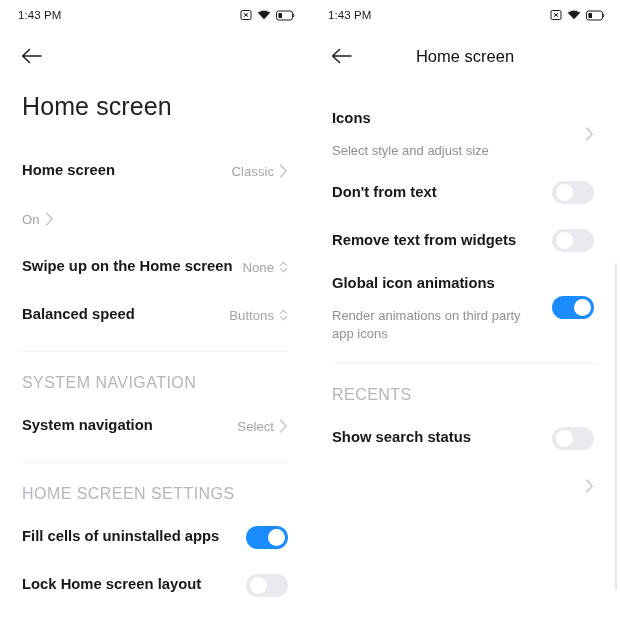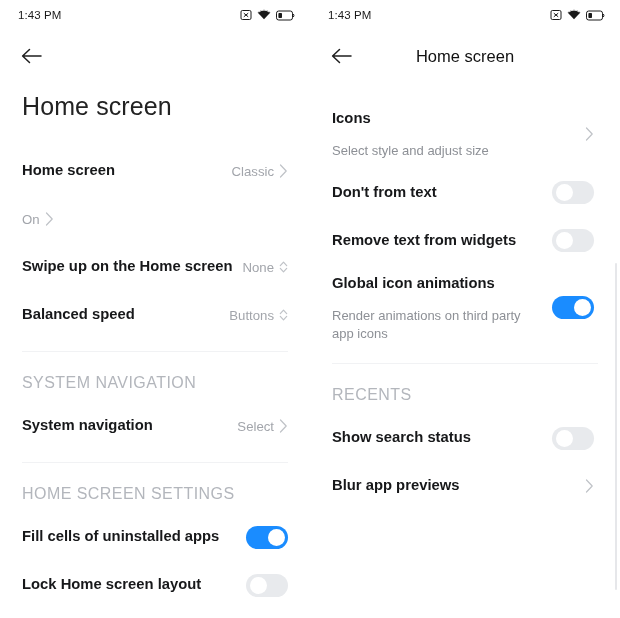--- a/index.html
+++ b/index.html
@@ -273,21 +273,20 @@
             <div class="row-title">Show search status</div>
           </div>
           <div class="row-right">
             <div class="toggle off">
               <div class="knob"></div>
             </div>
           </div>
         </div>
         <div class="row row-r">
           <div class="row-texts">
-            <div class="row-title">Blur app previews</div>
           </div>
           <div class="row-right">
             <svg class="chev" viewBox="0 0 9 14">
               <path d="M1.5 1 L7.2 7 L1.5 13" fill="none" stroke="#bfc2c7" stroke-width="1.2" stroke-linecap="round" stroke-linejoin="round"></path>
             </svg>
           </div>
         </div>
       </div>
 
     <div class="scrollbar"></div>

